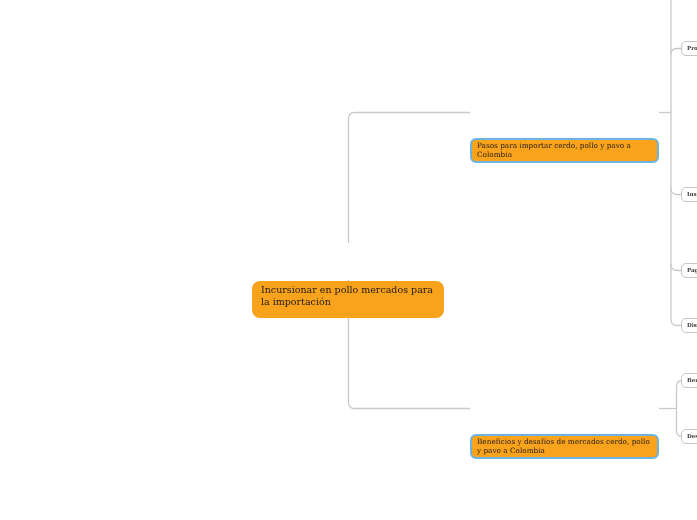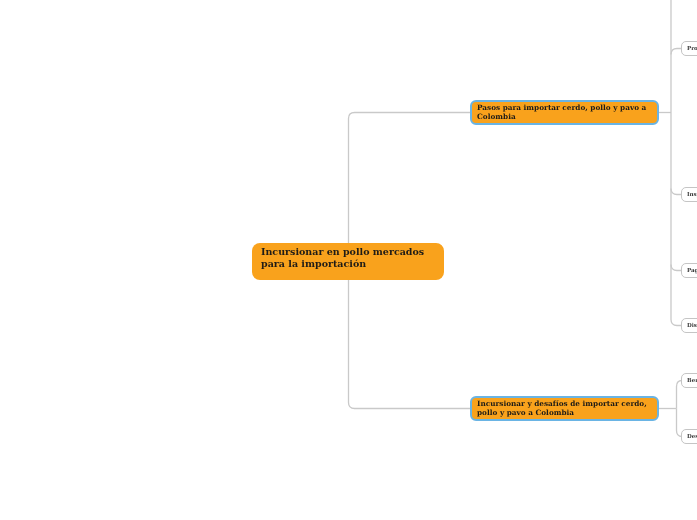--- a/index.html
+++ b/index.html
@@ -17,22 +17,23 @@
   .edges {
     position: absolute;
     left: 0; top: 0;
     width: 697px; height: 520px;
   }
   .node {
     position: absolute;
     box-sizing: border-box;
     background: var(--node-fill);
     color: var(--node-text);
-    font-weight: 700;
+    font-weight: 400;
     cursor: pointer;
+    margin-top: 38px;
   }
   .node-root {
     left: 252px; top: 243px;
     width: 192px; height: 37px;
     border-radius: 8px;
     padding: 3px 9px;
     font-size: 9.5px;
     line-height: 1.3;
   }
   .node-branch {
@@ -84,21 +85,21 @@
       <path d="M659,408.5 L676.5,408.5"></path>
       <path d="M676.5,408.5 L676.5,386.5 Q676.5,380.5 682,380.5"></path>
       <path d="M676.5,408.5 L676.5,430.5 Q676.5,436.5 682,436.5"></path>
     </g>
   </svg>
 
   <div class="node node-root">Incursionar en pollo mercados para la importación</div>
 
   <div class="node node-branch node-branch-1">Pasos para importar cerdo, pollo y pavo a Colombia</div>
 
-  <div class="node node-branch node-branch-2">Incursionar y desafíos de importar cerdo, pollo y pavo a Colombia</div>
+  <div class="node node-branch node-branch-2">Beneficios y desafíos de mercados cerdo, pollo y pavo a Colombia</div>
 
   <div class="node-small" style="top: 41px;">Pro</div>
 
   <div class="node-small" style="top: 187px;">Insp</div>
 
   <div class="node-small" style="top: 263px;">Pag</div>
 
   <div class="node-small" style="top: 318px;">Dis</div>
 
   <div class="node-small" style="top: 373px;">Ben</div>

